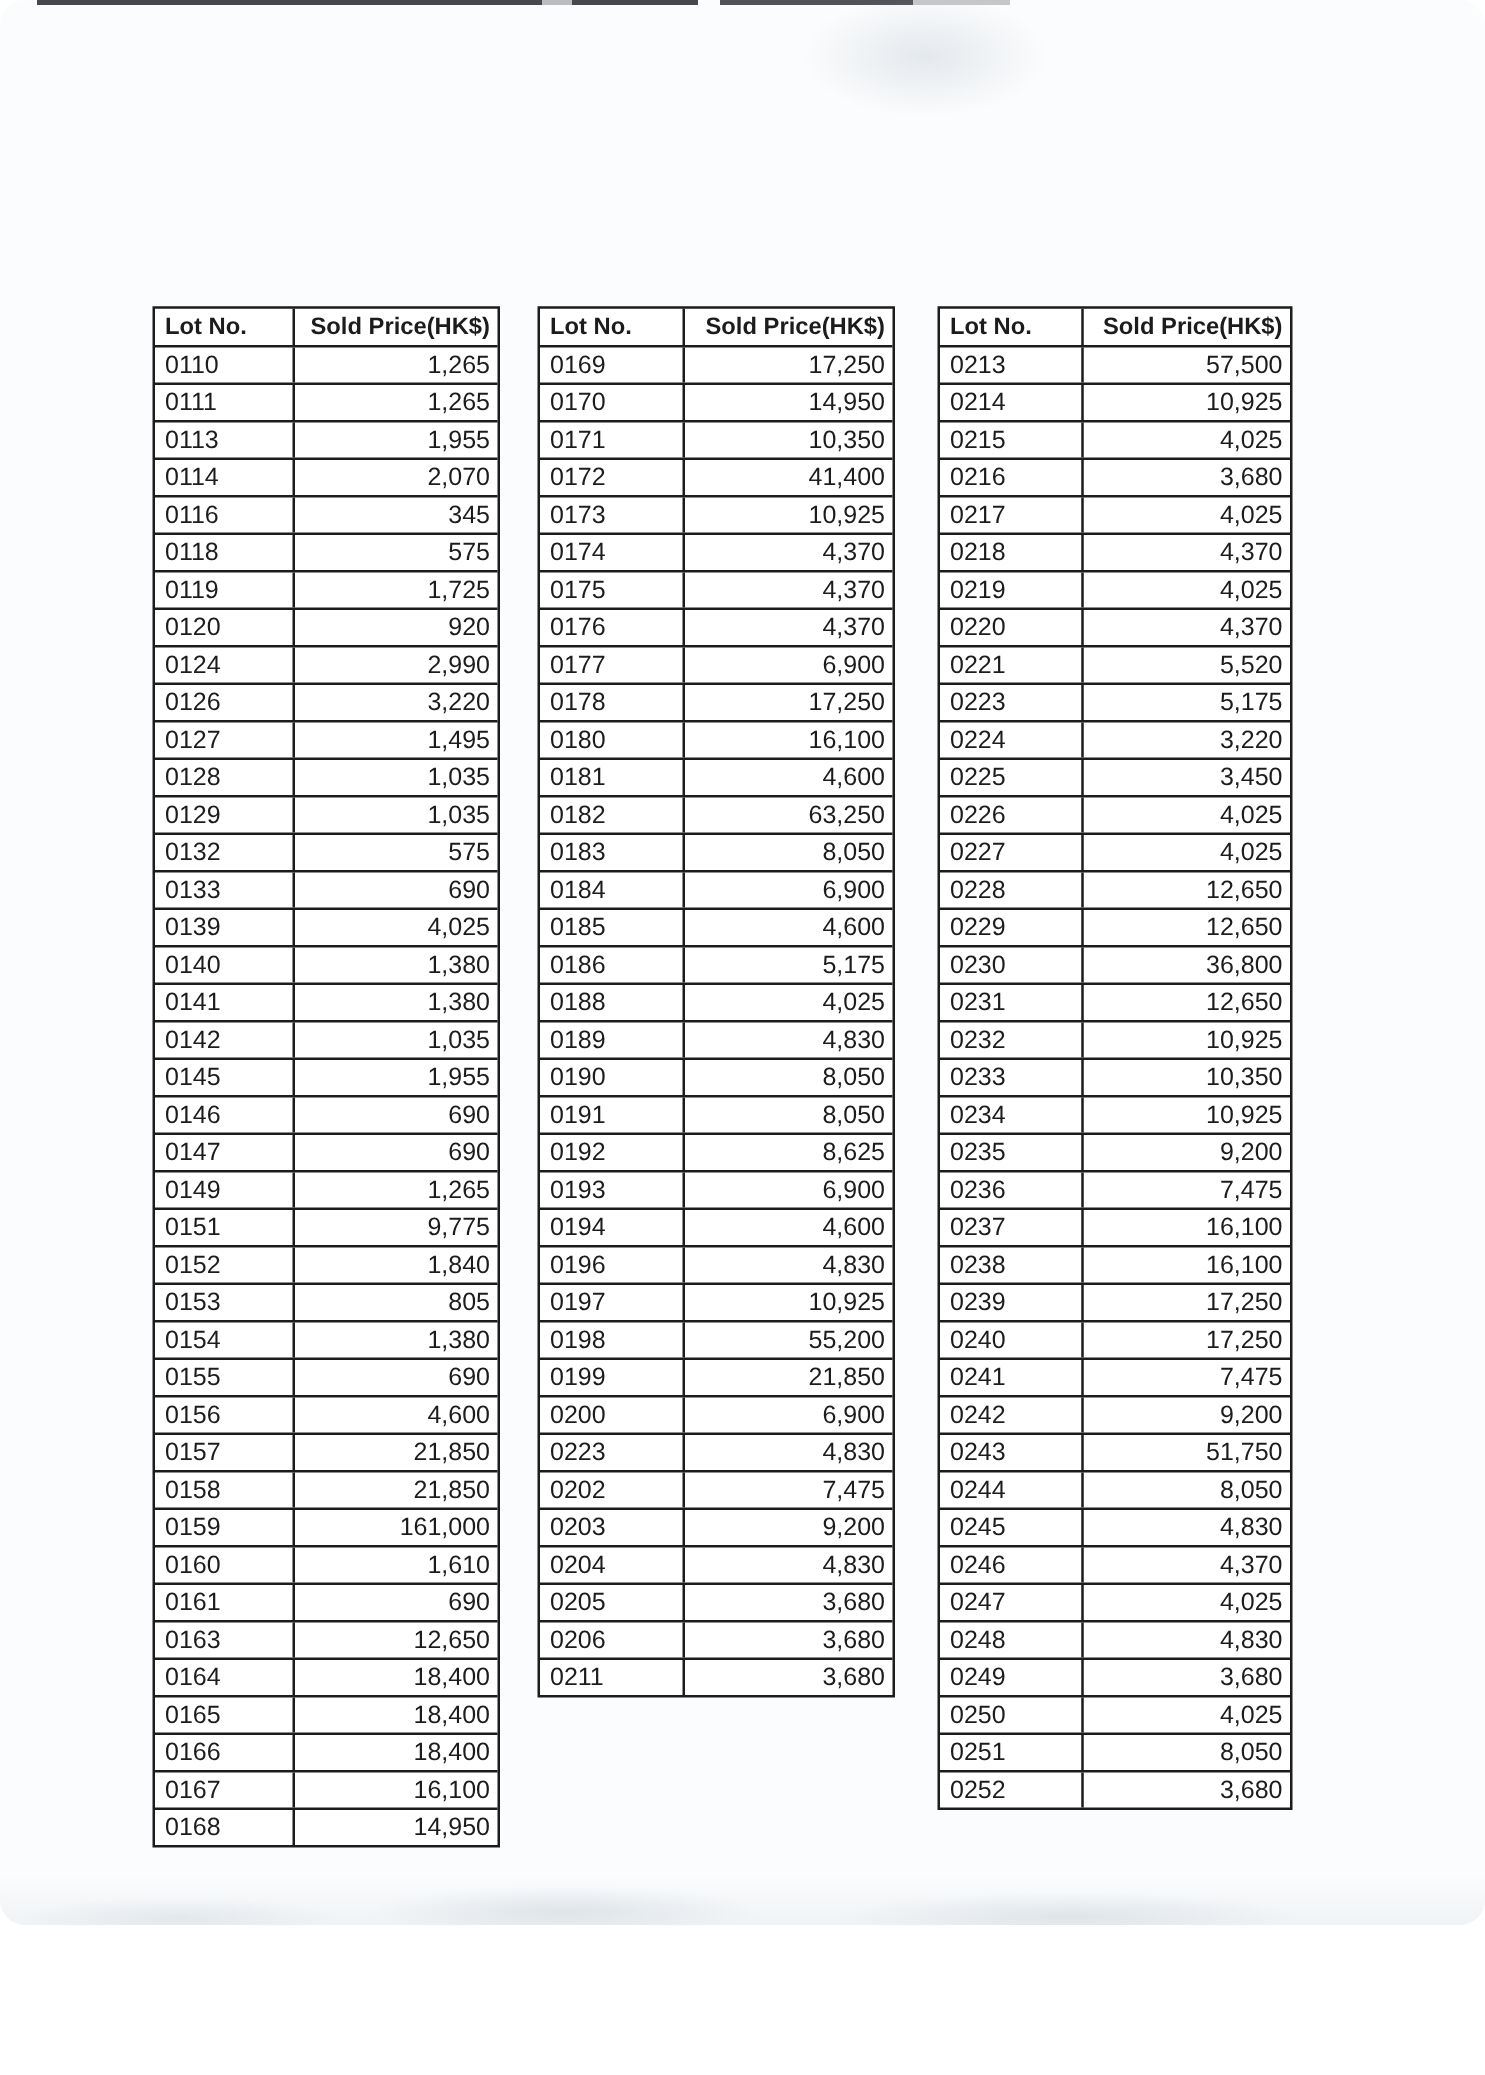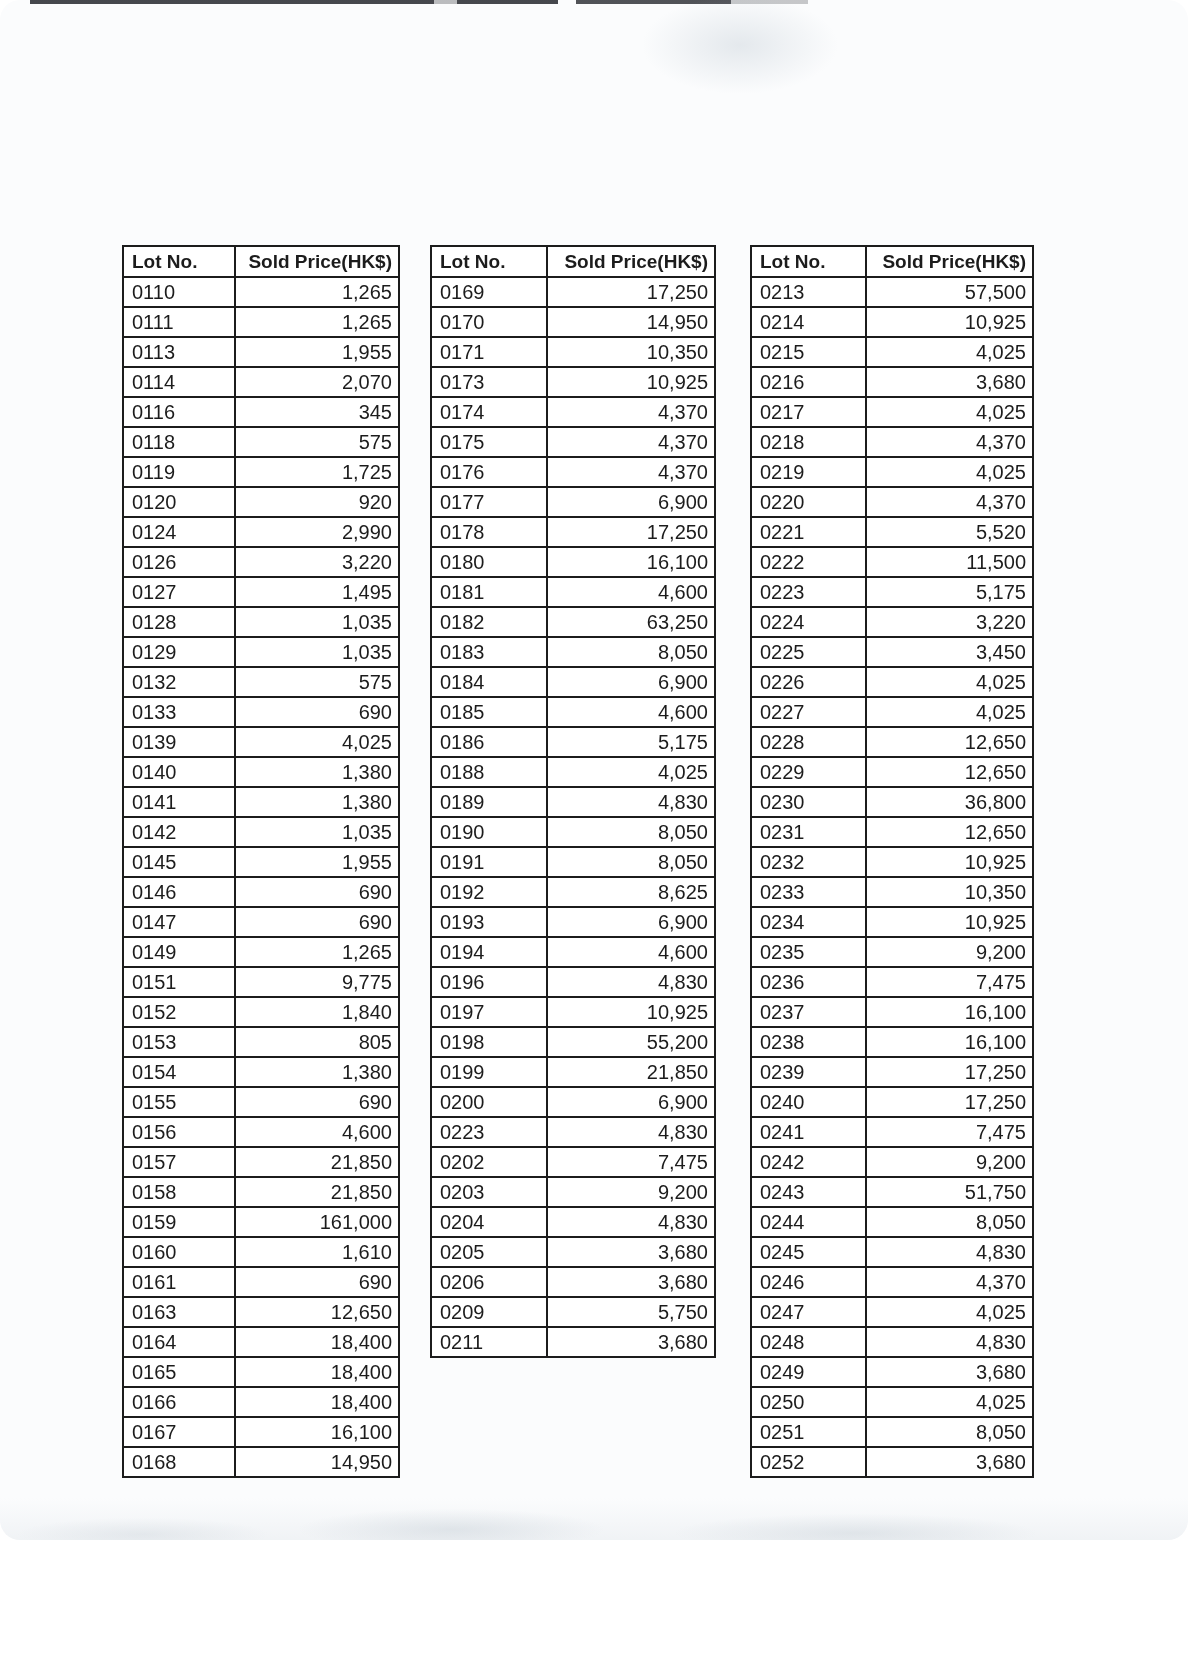--- a/index.html
+++ b/index.html
@@ -277,20 +277,24 @@
       </div>
       <div class="trow">
         <div class="tcell lot">0170</div>
         <div class="tcell price">14,950</div>
       </div>
       <div class="trow">
         <div class="tcell lot">0171</div>
         <div class="tcell price">10,350</div>
       </div>
       <div class="trow">
+        <div class="tcell lot">0172</div>
+        <div class="tcell price">41,400</div>
+      </div>
+      <div class="trow">
         <div class="tcell lot">0173</div>
         <div class="tcell price">10,925</div>
       </div>
       <div class="trow">
         <div class="tcell lot">0174</div>
         <div class="tcell price">4,370</div>
       </div>
       <div class="trow">
         <div class="tcell lot">0175</div>
         <div class="tcell price">4,370</div>
@@ -399,24 +403,20 @@
         <div class="tcell lot">0204</div>
         <div class="tcell price">4,830</div>
       </div>
       <div class="trow">
         <div class="tcell lot">0205</div>
         <div class="tcell price">3,680</div>
       </div>
       <div class="trow">
         <div class="tcell lot">0206</div>
         <div class="tcell price">3,680</div>
-      </div>
-      <div class="trow">
-        <div class="tcell lot">0209</div>
-        <div class="tcell price">5,750</div>
       </div>
       <div class="trow">
         <div class="tcell lot">0211</div>
         <div class="tcell price">3,680</div>
       </div>
     </section>
   <section class="lot-table t2">
       <div class="trow thead">
         <div class="tcell lot">Lot No.</div>
         <div class="tcell price">Sold Price(HK$)</div>
@@ -449,24 +449,20 @@
         <div class="tcell lot">0219</div>
         <div class="tcell price">4,025</div>
       </div>
       <div class="trow">
         <div class="tcell lot">0220</div>
         <div class="tcell price">4,370</div>
       </div>
       <div class="trow">
         <div class="tcell lot">0221</div>
         <div class="tcell price">5,520</div>
-      </div>
-      <div class="trow">
-        <div class="tcell lot">0222</div>
-        <div class="tcell price">11,500</div>
       </div>
       <div class="trow">
         <div class="tcell lot">0223</div>
         <div class="tcell price">5,175</div>
       </div>
       <div class="trow">
         <div class="tcell lot">0224</div>
         <div class="tcell price">3,220</div>
       </div>
       <div class="trow">

